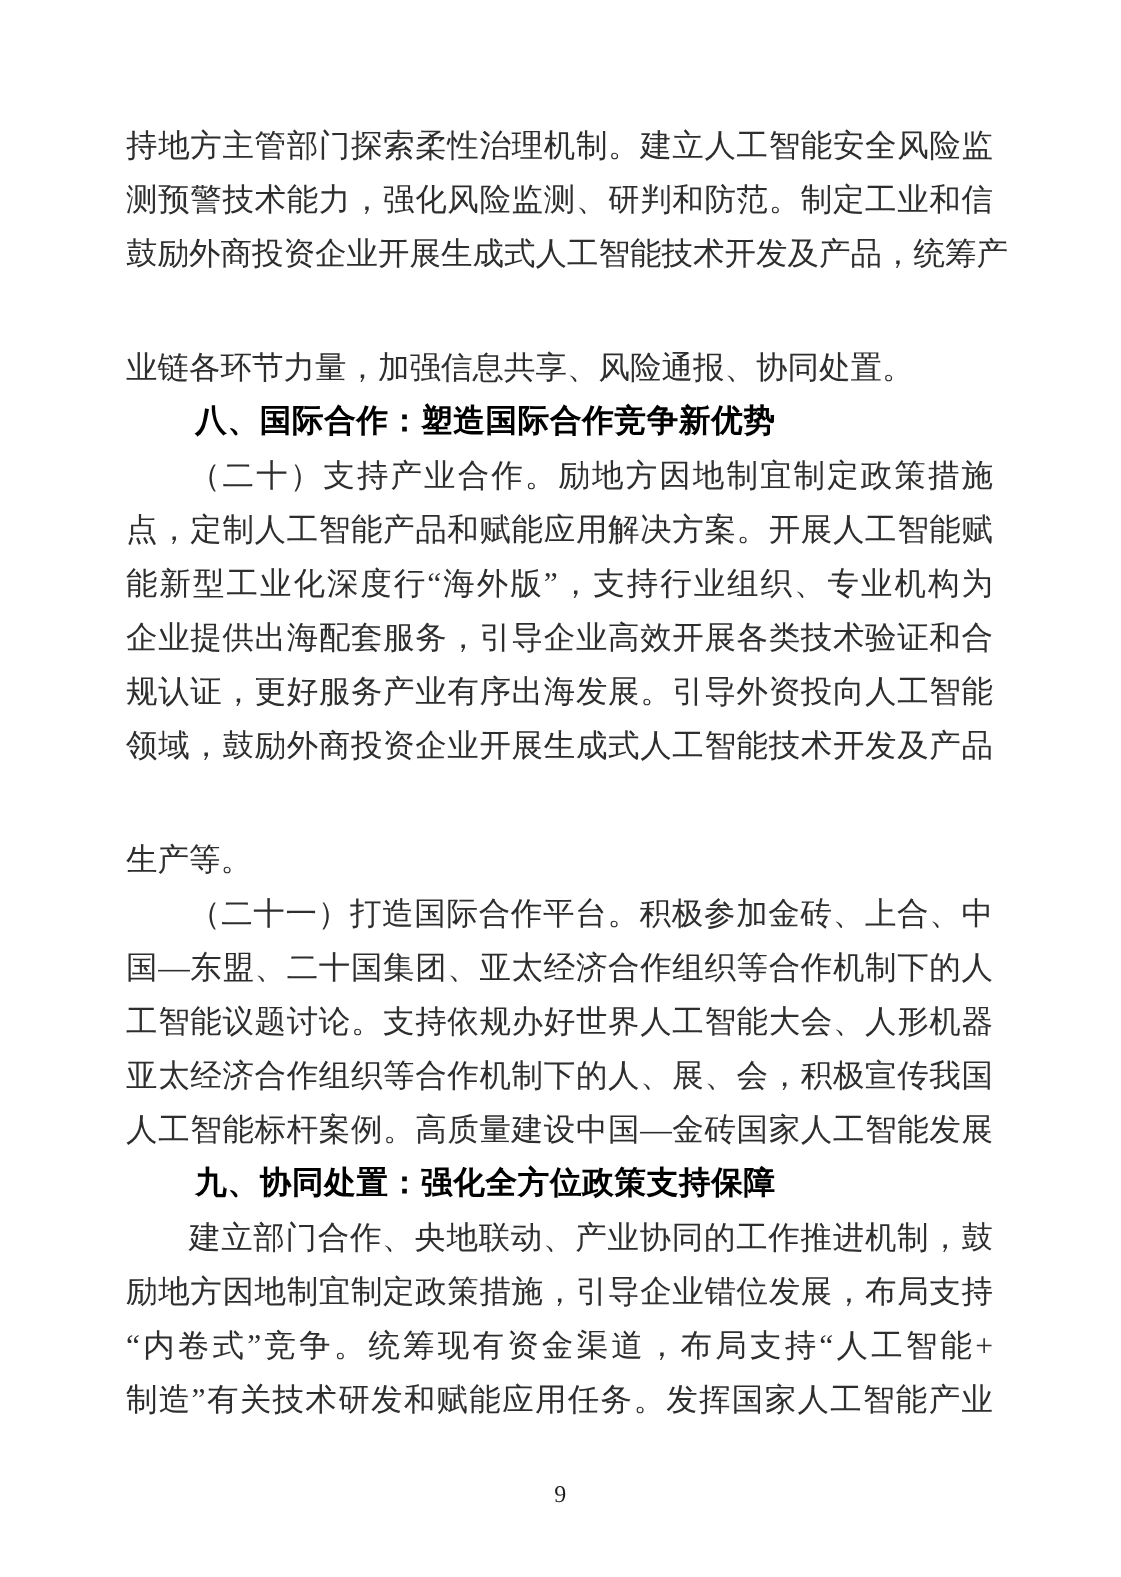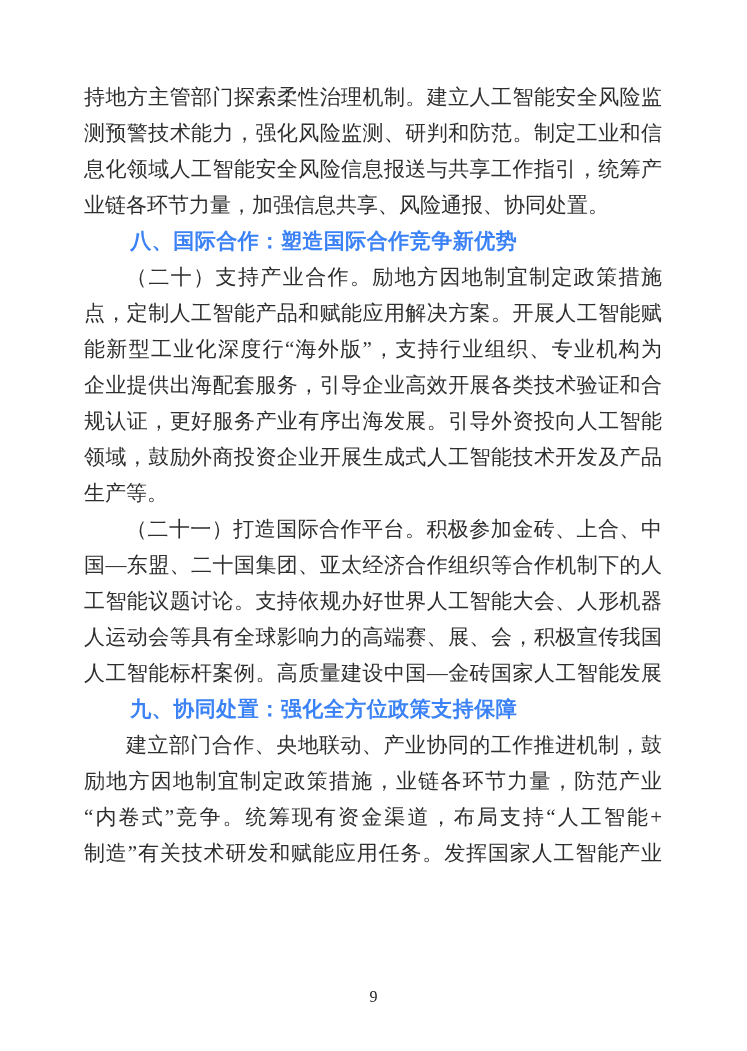--- a/index.html
+++ b/index.html
@@ -31,28 +31,29 @@
     text-justify: inter-character;
     white-space: nowrap;
   }
   .line.fill {
     text-align-last: justify;
     font-family: Liberation Serif, serif;
   }
   .line.end {
     text-align: right;
     text-align-last: left;
+    margin-top: 40px;
   }
   .line.indent {
     text-indent: 2em;
   }
   .line.heading {
     font-family: "Liberation Sans", "DejaVu Sans", sans-serif;
     font-weight: 700;
-    color: #3b82f6;
+    color: #000000;
     text-align: left;
     text-align-last: left;
     text-indent: 2.2em;
     letter-spacing: 0.5px;
   }
   .page-number {
     position: absolute;
     left: 0;
     right: 0;
     top: 988px;
@@ -62,36 +63,36 @@
     color: #1c1c1c;
   }
 </style>
 </head>
 <body>
 
 <div class="page">
   <div class="text-block">
     <div class="line fill">持地方主管部门探索柔性治理机制。建立人工智能安全风险监</div>
     <div class="line fill">测预警技术能力，强化风险监测、研判和防范。制定工业和信</div>
-    <div class="line fill">息化领域人工智能安全风险信息报送与共享工作指引，统筹产</div>
+    <div class="line fill">鼓励外商投资企业开展生成式人工智能技术开发及产品，统筹产</div>
     <div class="line end">业链各环节力量，加强信息共享、风险通报、协同处置。</div>
     <div class="line heading">八、国际合作：塑造国际合作竞争新优势</div>
     <div class="line fill indent">（二十）支持产业合作。励地方因地制宜制定政策措施</div>
     <div class="line fill">点，定制人工智能产品和赋能应用解决方案。开展人工智能赋</div>
     <div class="line fill">能新型工业化深度行“海外版”，支持行业组织、专业机构为</div>
     <div class="line fill">企业提供出海配套服务，引导企业高效开展各类技术验证和合</div>
     <div class="line fill">规认证，更好服务产业有序出海发展。引导外资投向人工智能</div>
     <div class="line fill">领域，鼓励外商投资企业开展生成式人工智能技术开发及产品</div>
     <div class="line end">生产等。</div>
     <div class="line fill indent">（二十一）打造国际合作平台。积极参加金砖、上合、中</div>
     <div class="line fill">国—东盟、二十国集团、亚太经济合作组织等合作机制下的人</div>
     <div class="line fill">工智能议题讨论。支持依规办好世界人工智能大会、人形机器</div>
-    <div class="line fill">人运动会等具有全球影响力的高端赛、展、会，积极宣传我国</div>
+    <div class="line fill">亚太经济合作组织等合作机制下的人、展、会，积极宣传我国</div>
     <div class="line fill">人工智能标杆案例。高质量建设中国—金砖国家人工智能发展</div>
     <div class="line heading">九、协同处置：强化全方位政策支持保障</div>
     <div class="line fill indent">建立部门合作、央地联动、产业协同的工作推进机制，鼓</div>
-    <div class="line fill">励地方因地制宜制定政策措施，业链各环节力量，防范产业</div>
+    <div class="line fill">励地方因地制宜制定政策措施，引导企业错位发展，布局支持</div>
     <div class="line fill">“内卷式”竞争。统筹现有资金渠道，布局支持“人工智能+</div>
     <div class="line fill">制造”有关技术研发和赋能应用任务。发挥国家人工智能产业</div>
   </div>
 
   <div class="page-number">9</div>
 </div>
 
 </body></html>

